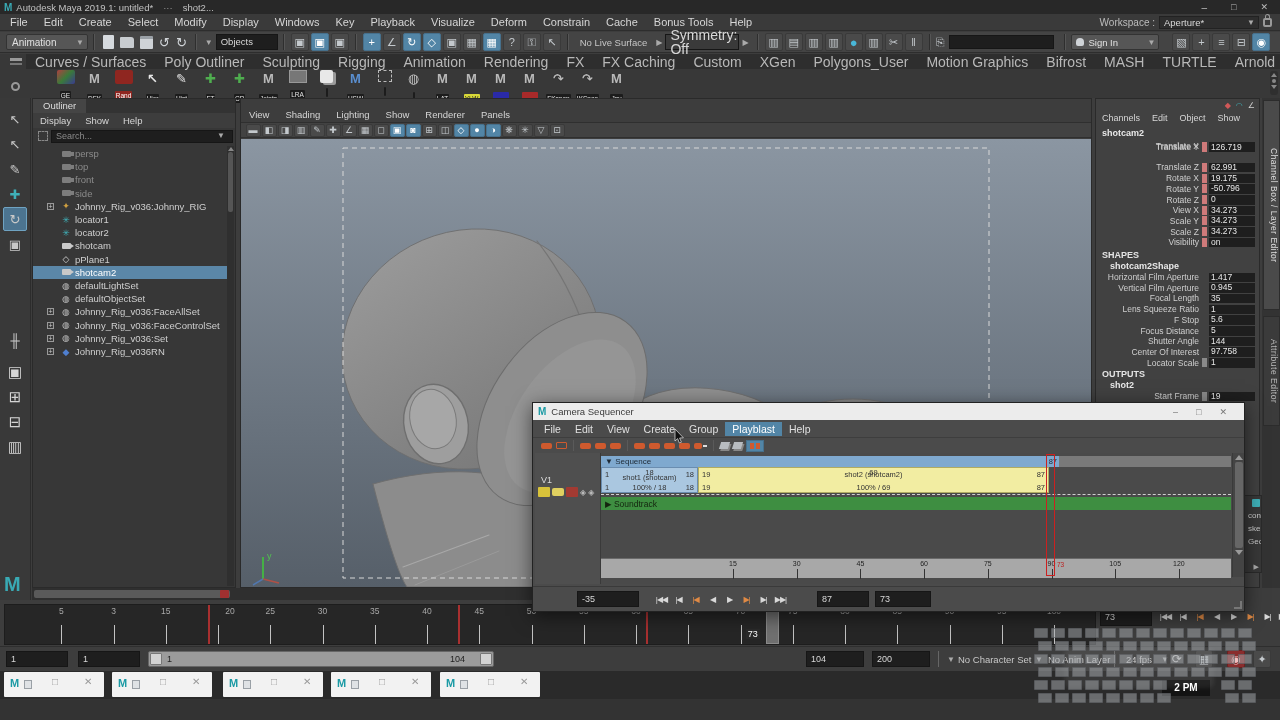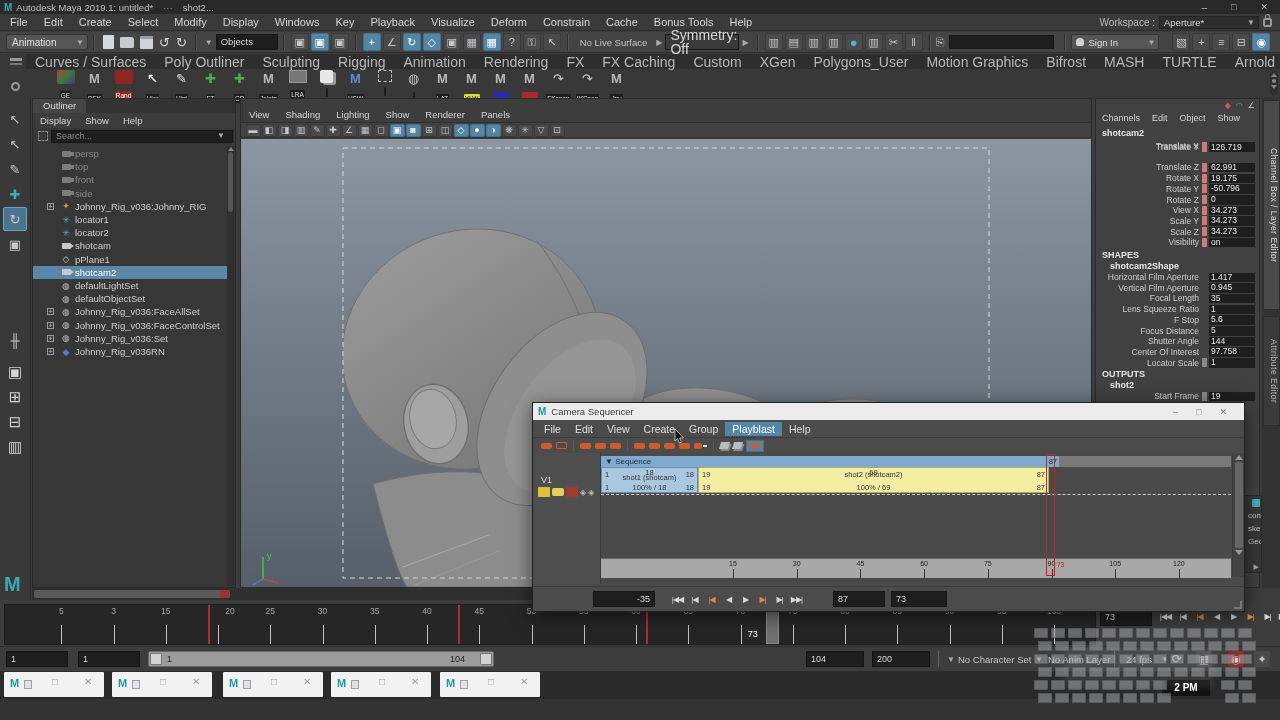--- a/index.html
+++ b/index.html
@@ -802,20 +802,23 @@
             <div class="sh-cell" style="left: 50%; top: 2px; transform: translateX(-50%);">shot2 (shotcam2)</div>
             <div class="sh-cell" style="right: 3px; top: 2px;">87</div>
             <div class="sh-cell" style="left: 3px; top: 15px;">19</div>
             <div class="sh-cell" style="left: 50%; top: 15px; transform: translateX(-50%);">100%   /   69</div>
             <div class="sh-cell" style="right: 3px; top: 15px;">87</div>
           </div>
         </div>
 
       <div class="abs" style="left:0;top:41px;width:630px;height:0;border-top:1px dashed #cfcfcf;"></div>
 
+      <div class="abs row" style="left:0;top:44px;width:630px;height:13px;background:#3e8e41;">
+        <span style="font-size:8.5px;color:#14240f;padding-left:4px;"><span>▶</span> <span>Soundtrack</span></span>
+      </div>
 
       <div id="seq-ruler" class="abs" style="left:0;top:105px;width:630px;height:20px;background:#a8a8a8;border-top:1px solid #6a6a6a;">
           <div style="position: absolute; left: 132px; top: 10px; width: 1px; height: 10px; background: rgb(51, 51, 51);"></div>
           <div style="position: absolute; left: 132px; top: 1px; transform: translateX(-50%); font-size: 7px; color: rgb(34, 34, 34);">15</div>
           <div style="position: absolute; left: 195.7px; top: 10px; width: 1px; height: 10px; background: rgb(51, 51, 51);"></div>
           <div style="position: absolute; left: 195.7px; top: 1px; transform: translateX(-50%); font-size: 7px; color: rgb(34, 34, 34);">30</div>
           <div style="position: absolute; left: 259.4px; top: 10px; width: 1px; height: 10px; background: rgb(51, 51, 51);"></div>
           <div style="position: absolute; left: 259.4px; top: 1px; transform: translateX(-50%); font-size: 7px; color: rgb(34, 34, 34);">45</div>
           <div style="position: absolute; left: 323.1px; top: 10px; width: 1px; height: 10px; background: rgb(51, 51, 51);"></div>
           <div style="position: absolute; left: 323.1px; top: 1px; transform: translateX(-50%); font-size: 7px; color: rgb(34, 34, 34);">60</div>
@@ -833,21 +836,21 @@
       <span class="abs" style="left:456px;top:108px;font-size:6.5px;color:#bb2020;">73</span>
     </div>
 
     <div class="abs" style="left:699px;top:50px;width:12px;height:124px;background:#444;border-left:1px solid #3a3a3a;">
       <div style="margin:2px auto;width:0;border-left:4px solid transparent;border-right:4px solid transparent;border-bottom:5px solid #999;"></div>
       <div style="margin:2px auto;width:8px;height:86px;background:#666;border-radius:2px;"></div>
       <div style="margin:2px auto;width:0;border-left:4px solid transparent;border-right:4px solid transparent;border-top:5px solid #999;"></div>
     </div>
 
     <div class="abs row" style="left:0;top:183px;width:711px;height:25px;background:#4b4b4b;border-top:1px solid #3a3a3a;">
-      <div class="fld" style="width:62px;height:16px;margin-left:60px;line-height:14px;text-align:right;"><span>-35</span></div>
+      <div class="fld" style="width:62px;height:16px;margin-left:44px;line-height:14px;"><span>-35</span></div>
       <div id="seq-transport-btns" class="row" style="margin-left:14px;">
           <div class="tr-btn">|◀◀</div>
           <div class="tr-btn">|◀</div>
           <div class="tr-btn accent">|◀</div>
           <div class="tr-btn">◀</div>
           <div class="tr-btn">▶</div>
           <div class="tr-btn accent">▶|</div>
           <div class="tr-btn">▶|</div>
           <div class="tr-btn">▶▶|</div>
         </div>

